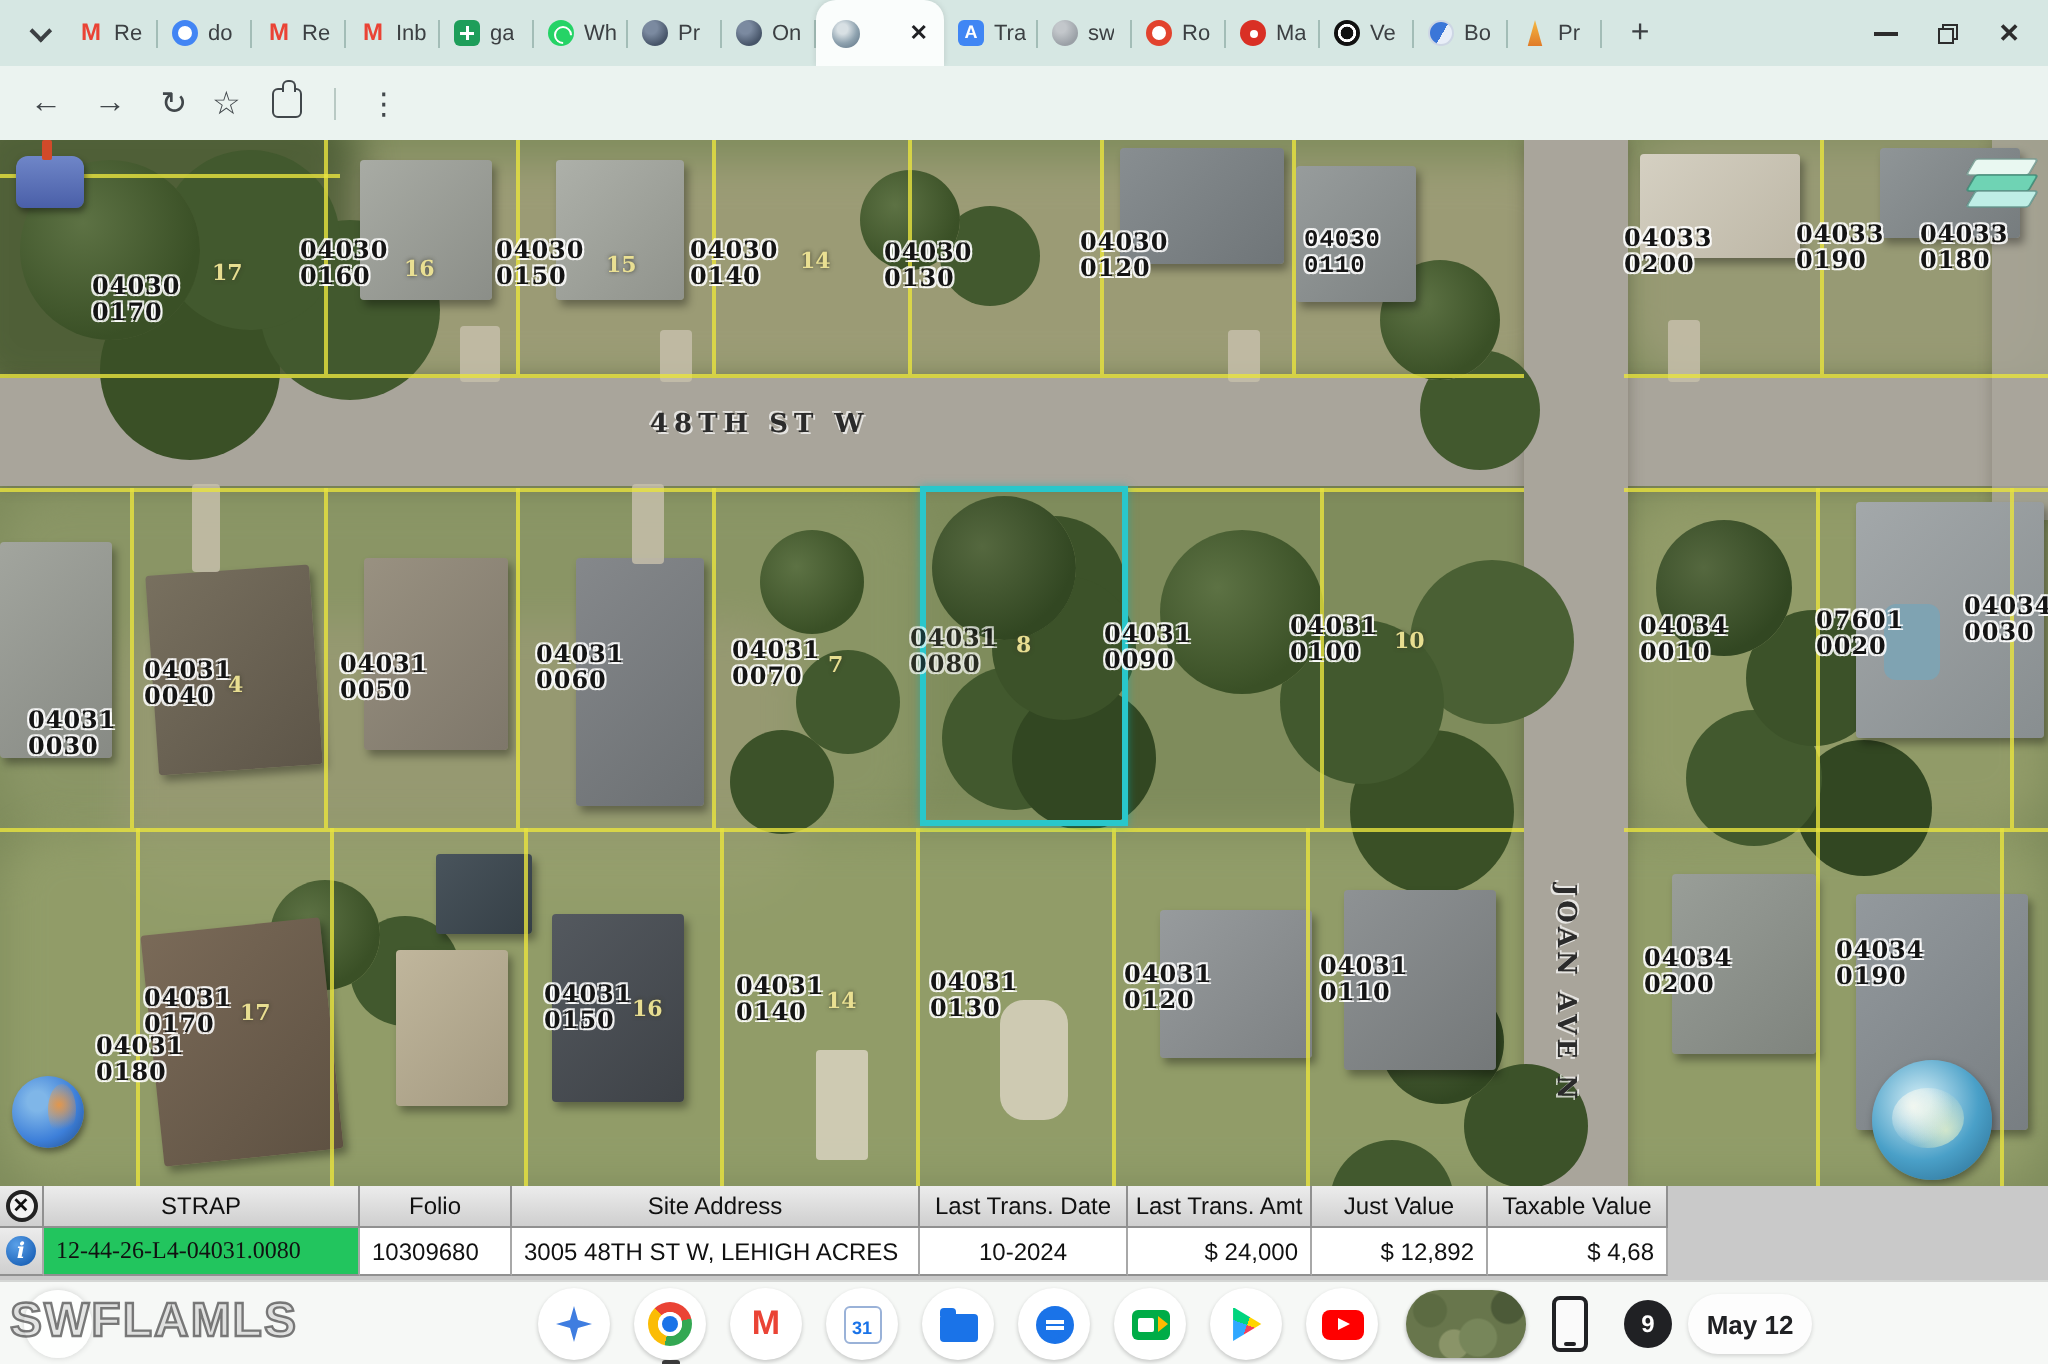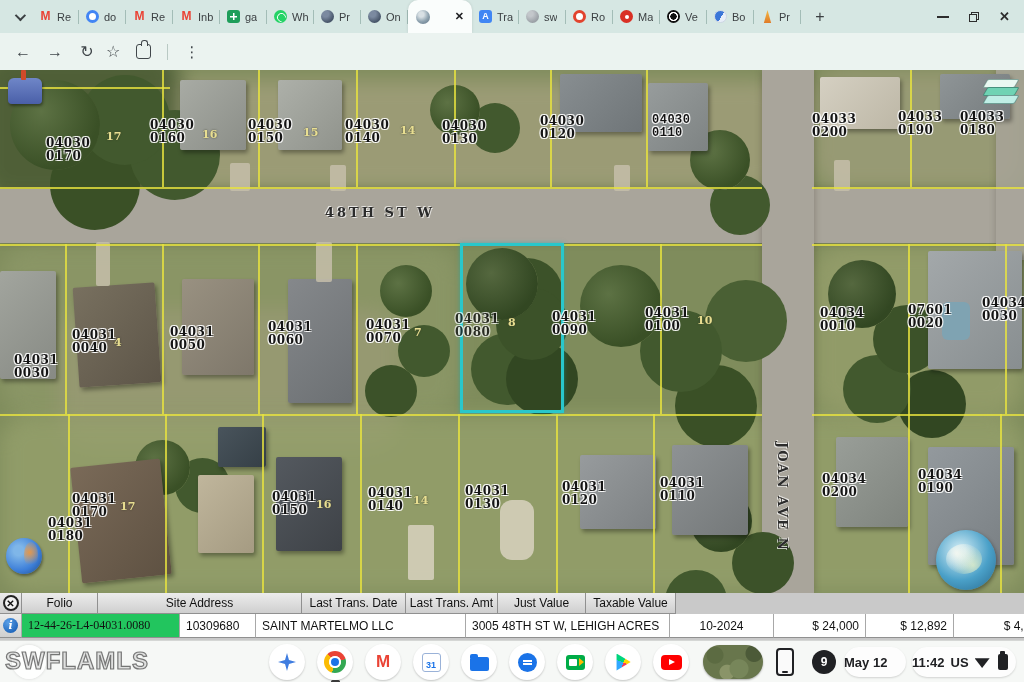--- a/index.html
+++ b/index.html
@@ -146,21 +146,21 @@
   .yt-ic { width:21px; height:15px; background:#ff0000; border-radius:4px; position:relative; }
   .yt-ic:after { content:""; position:absolute; left:8px; top:4px; width:0; height:0; border:3.5px solid transparent; border-left:6px solid #fff; }
   .camo-pill { position:absolute; top:4px; width:60px; height:34px; border-radius:17px;
                background:radial-gradient(circle at 20% 30%, #5c6b42 8px, transparent 9px), radial-gradient(circle at 60% 70%, #77865a 9px, transparent 10px), radial-gradient(circle at 85% 25%, #4c5a38 8px, transparent 9px), radial-gradient(circle at 40% 80%, #8a9468 7px, transparent 8px), #68764c;
                box-shadow:0 1px 2px rgba(0,0,0,.3); }
   .phone-ic { position:absolute; top:7px; width:18px; height:28px; border:2.2px solid #202124; border-radius:4px; background:#fafafa; }
   .phone-ic:after { content:""; position:absolute; left:4px; bottom:1.5px; width:6px; height:2px; background:#202124; border-radius:1px; }
   .badge9 { position:absolute; top:9px; width:24px; height:24px; border-radius:50%; background:#202124; color:#fff;
             font-size:12px; font-weight:bold; display:flex; align-items:center; justify-content:center; }
   .pill { position:absolute; top:6px; height:30px; background:#fdfdfd; border-radius:15px; box-shadow:0 1px 2px rgba(0,0,0,.15);
-          display:flex; align-items:center; justify-content:flex-start; gap:6px; font-size:13px; font-weight:bold; color:#202124; }
+          display:flex; align-items:center; justify-content:center; gap:6px; font-size:13px; font-weight:bold; color:#202124; }
   .wifi-ic { width:15px; height:12px; background:#202124; clip-path:polygon(50% 100%, 0 18%, 100% 18%); }
   .batt-ic { width:10px; height:16px; background:#202124; border-radius:2px; position:relative; margin-left:2px; }
   .batt-ic:after { content:""; position:absolute; left:2.5px; top:-3px; width:5px; height:3px; background:#202124; border-radius:1px 1px 0 0; }
 </style>
 </head>
 <body>
 
 <div class="browser">
 
   <div class="tabstrip">
@@ -400,34 +400,34 @@
       </div>
     <div class="globe-sm"></div>
     <div class="globe-lg"></div>
   </div>
 
   <div class="datatable">
     <div class="trow">
       <div class="th c0">
           <span class="tbl-close">✕</span>
         </div>
+      <div class="th c1">STRAP</div>
       <div class="th c2">Folio</div>
       <div class="th c4">Site Address</div>
       <div class="th c5">Last Trans. Date</div>
       <div class="th c6">Last Trans. Amt</div>
       <div class="th c7">Just Value</div>
       <div class="th c8">Taxable Value</div>
     </div>
     <div class="trow">
       <div class="td c0">
           <span class="info-i">i</span>
         </div>
       <div class="td c1">12-44-26-L4-04031.0080</div>
       <div class="td c2">10309680</div>
-      <div class="td c3">SAINT MARTELMO LLC</div>
       <div class="td c4">3005 48TH ST W, LEHIGH ACRES</div>
       <div class="td c5">10-2024</div>
       <div class="td c6">$ 24,000</div>
       <div class="td c7">$ 12,892</div>
       <div class="td c8">$ 4,68</div>
     </div>
   </div>
 
   <div class="shelf">
     <div class="launcher"></div>
@@ -460,21 +460,15 @@
       </div>
     <div class="app" style="left:653px;">
         <span class="yt-ic"></span>
       </div>
     <div class="camo-pill" style="left:703px;"></div>
     <div class="phone-ic" style="left:776px;"></div>
     <div class="badge9" style="left:812px;">9</div>
     <div class="pill" style="left:844px;width:62px;">
         <span>May 12</span>
       </div>
-    <div class="pill" style="left:912px;width:104px;">
-      <span>11:42</span>
-      <span>US</span>
-      <span class="wifi-ic"></span>
-      <span class="batt-ic"></span>
-    </div>
   </div>
 
 </div>
 
 </body></html>

